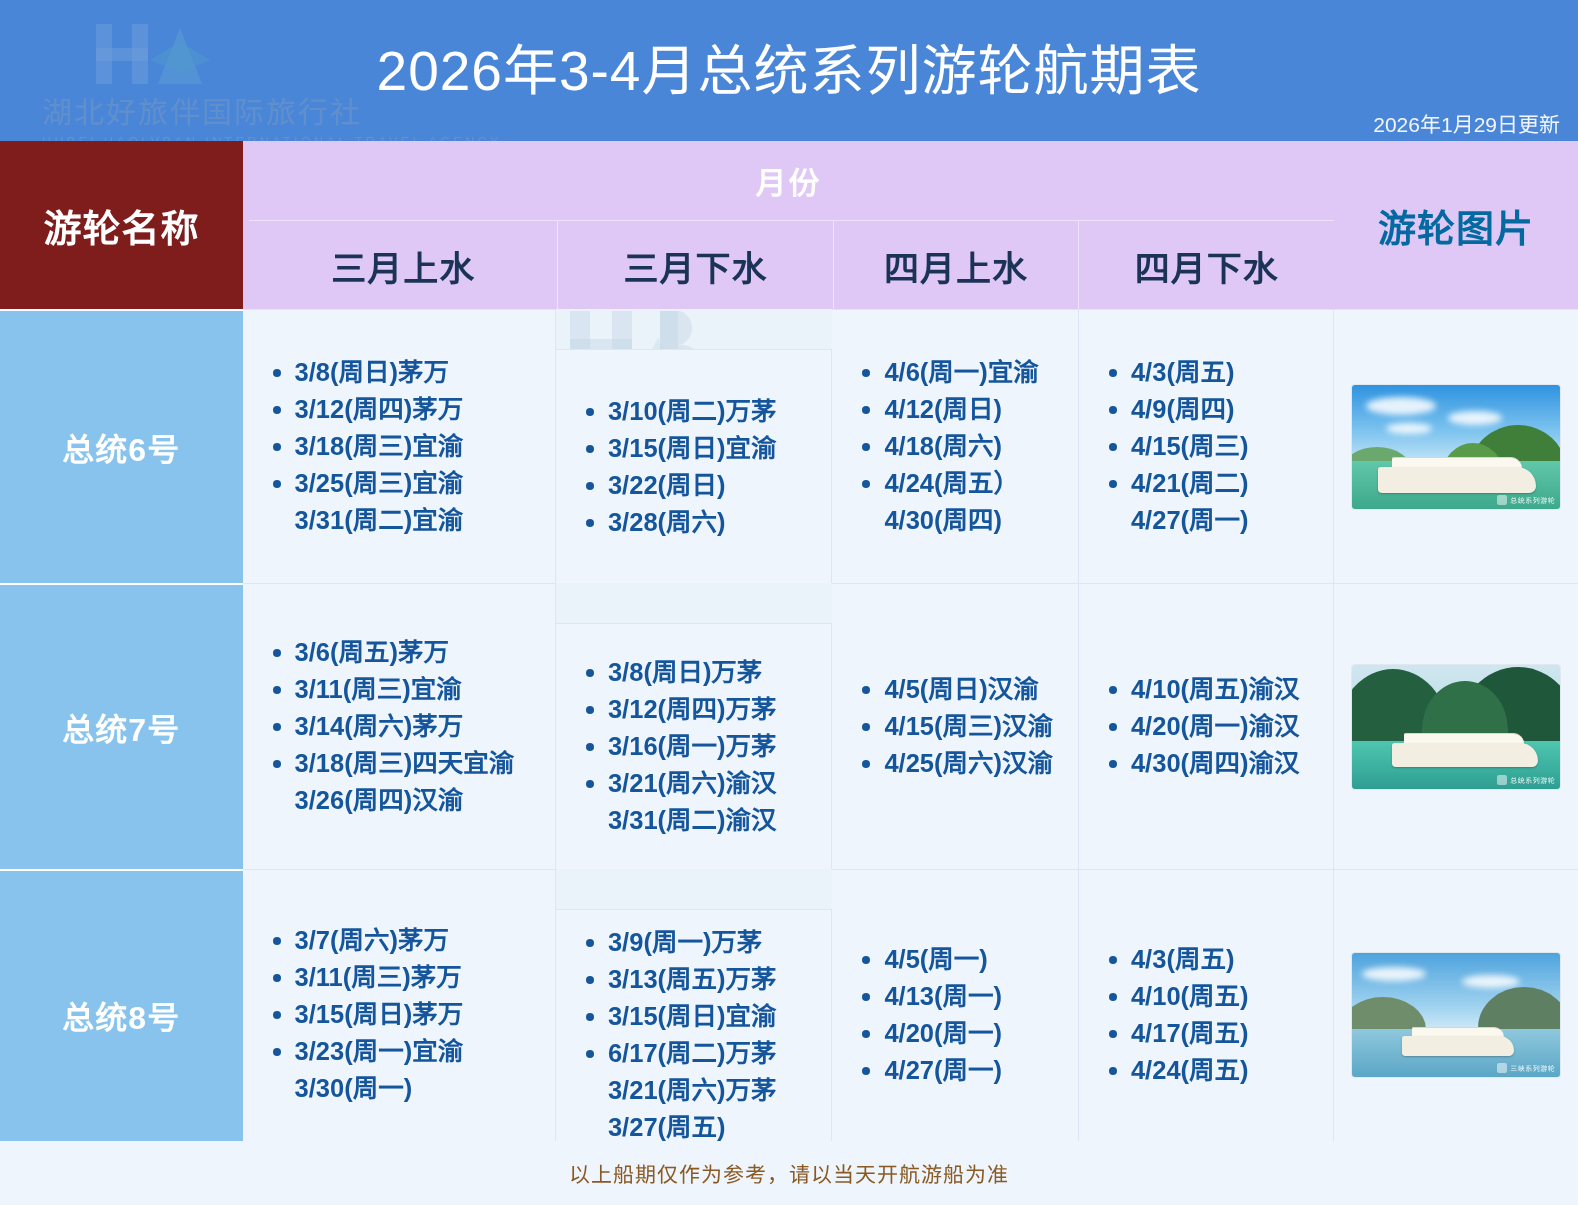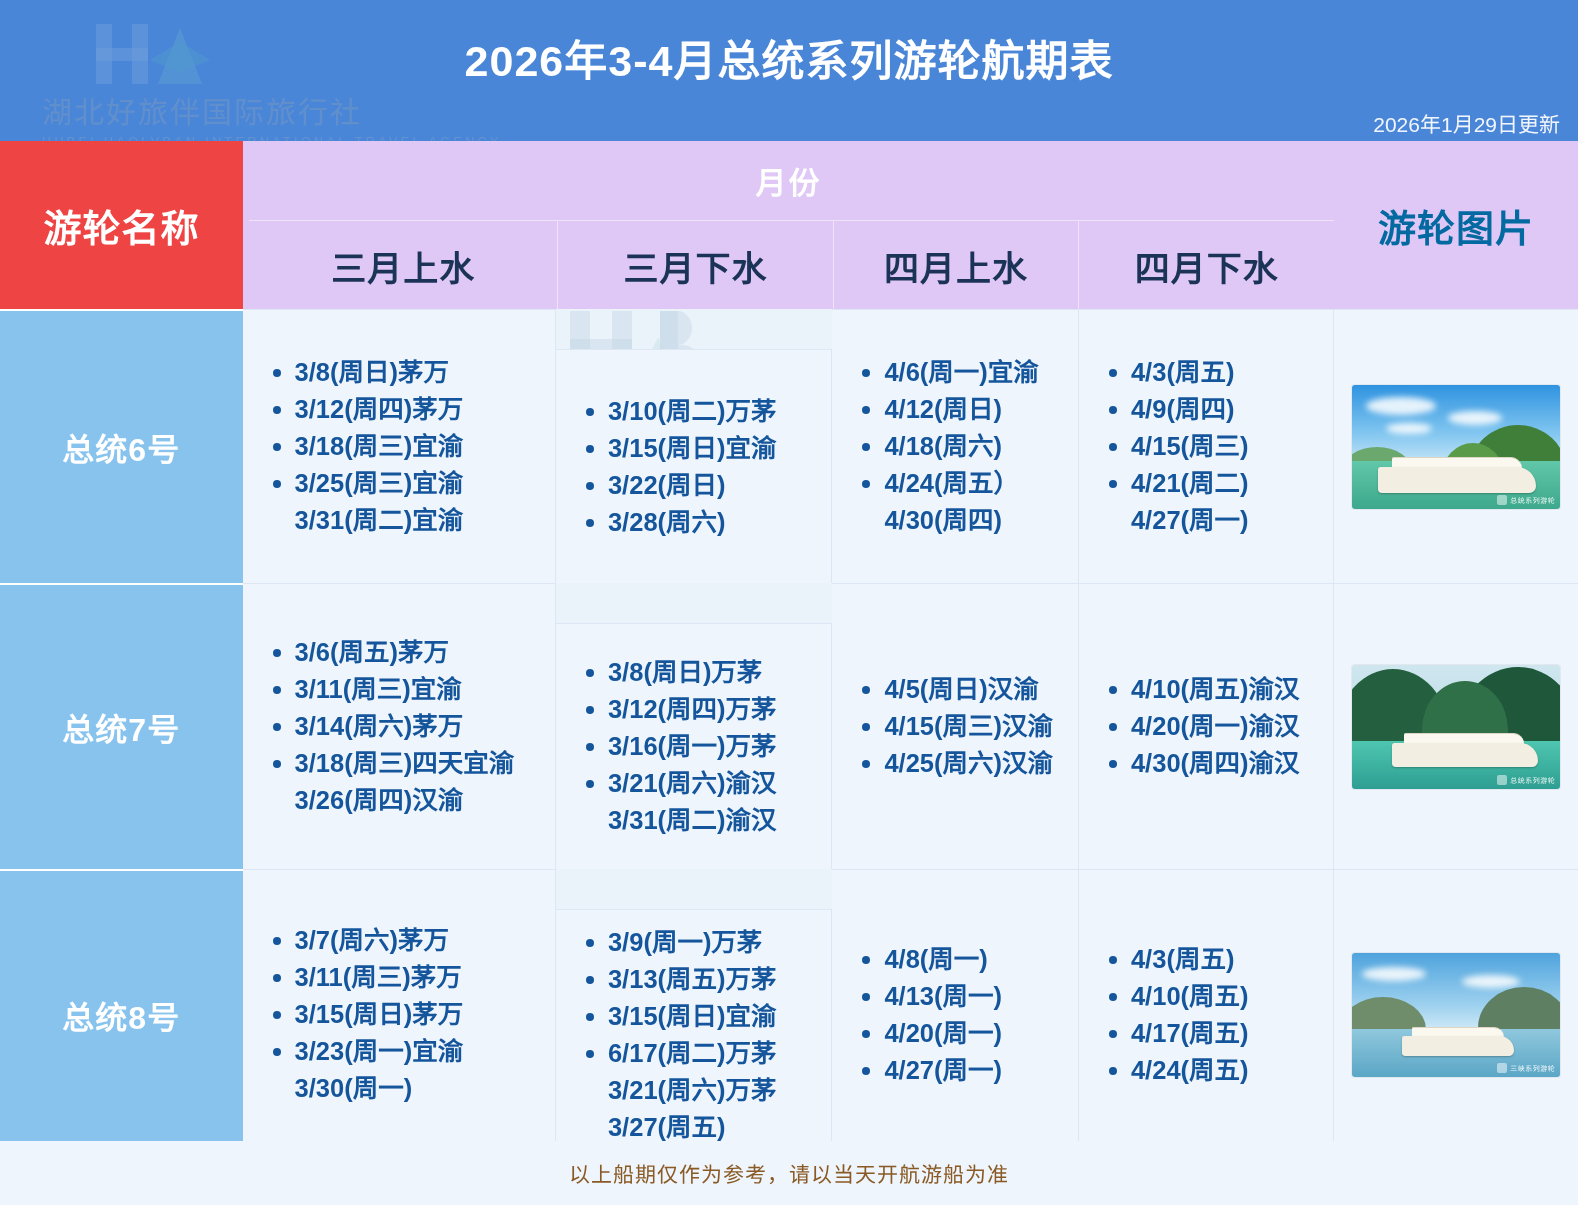--- a/index.html
+++ b/index.html
@@ -55,22 +55,22 @@
     height: 141px;
     background: #4a86d8;
     overflow: hidden;
   }
   .header-title {
     position: absolute;
     left: 0; right: 0;
     top: 26px;
     text-align: center;
     color: #ffffff;
-    font-size: 43px;
-    font-weight: bold;
+    font-size: 55px;
+    font-weight: normal;
     letter-spacing: 1px;
     white-space: nowrap;
     z-index: 8;
   }
   .header-update {
     position: absolute;
     right: 18px;
     top: 108px;
     color: #f2f6fc;
     font-size: 21px;
@@ -85,21 +85,21 @@
     z-index: 6;
   }
 
   .thead {
     position: relative;
     display: flex;
     height: 168px;
   }
   .th-name {
     width: 243px;
-    background: #ef4444;
+    background: #7f1d1d;
     display: flex;
     align-items: center;
     justify-content: center;
     color: #ffffff;
     font-size: 38px;
     font-weight: bold;
     letter-spacing: 1px;
   }
   .th-months {
     width: 1091px;
@@ -522,21 +522,21 @@
           <li class="bulleted">3/13(周五)万茅</li>
           <li class="bulleted">3/15(周日)宜渝</li>
           <li class="bulleted">6/17(周二)万茅</li>
           <li>3/21(周六)万茅</li>
           <li>3/27(周五)</li>
         </ul>
       </div>
 
       <div class="cell-sched c2">
         <ul class="sched">
-          <li class="bulleted">4/8(周一)</li>
+          <li class="bulleted">4/5(周一)</li>
           <li class="bulleted">4/13(周一)</li>
           <li class="bulleted">4/20(周一)</li>
           <li class="bulleted">4/27(周一)</li>
         </ul>
       </div>
 
       <div class="cell-sched c3">
         <ul class="sched">
           <li class="bulleted">4/3(周五)</li>
           <li class="bulleted">4/10(周五)</li>

